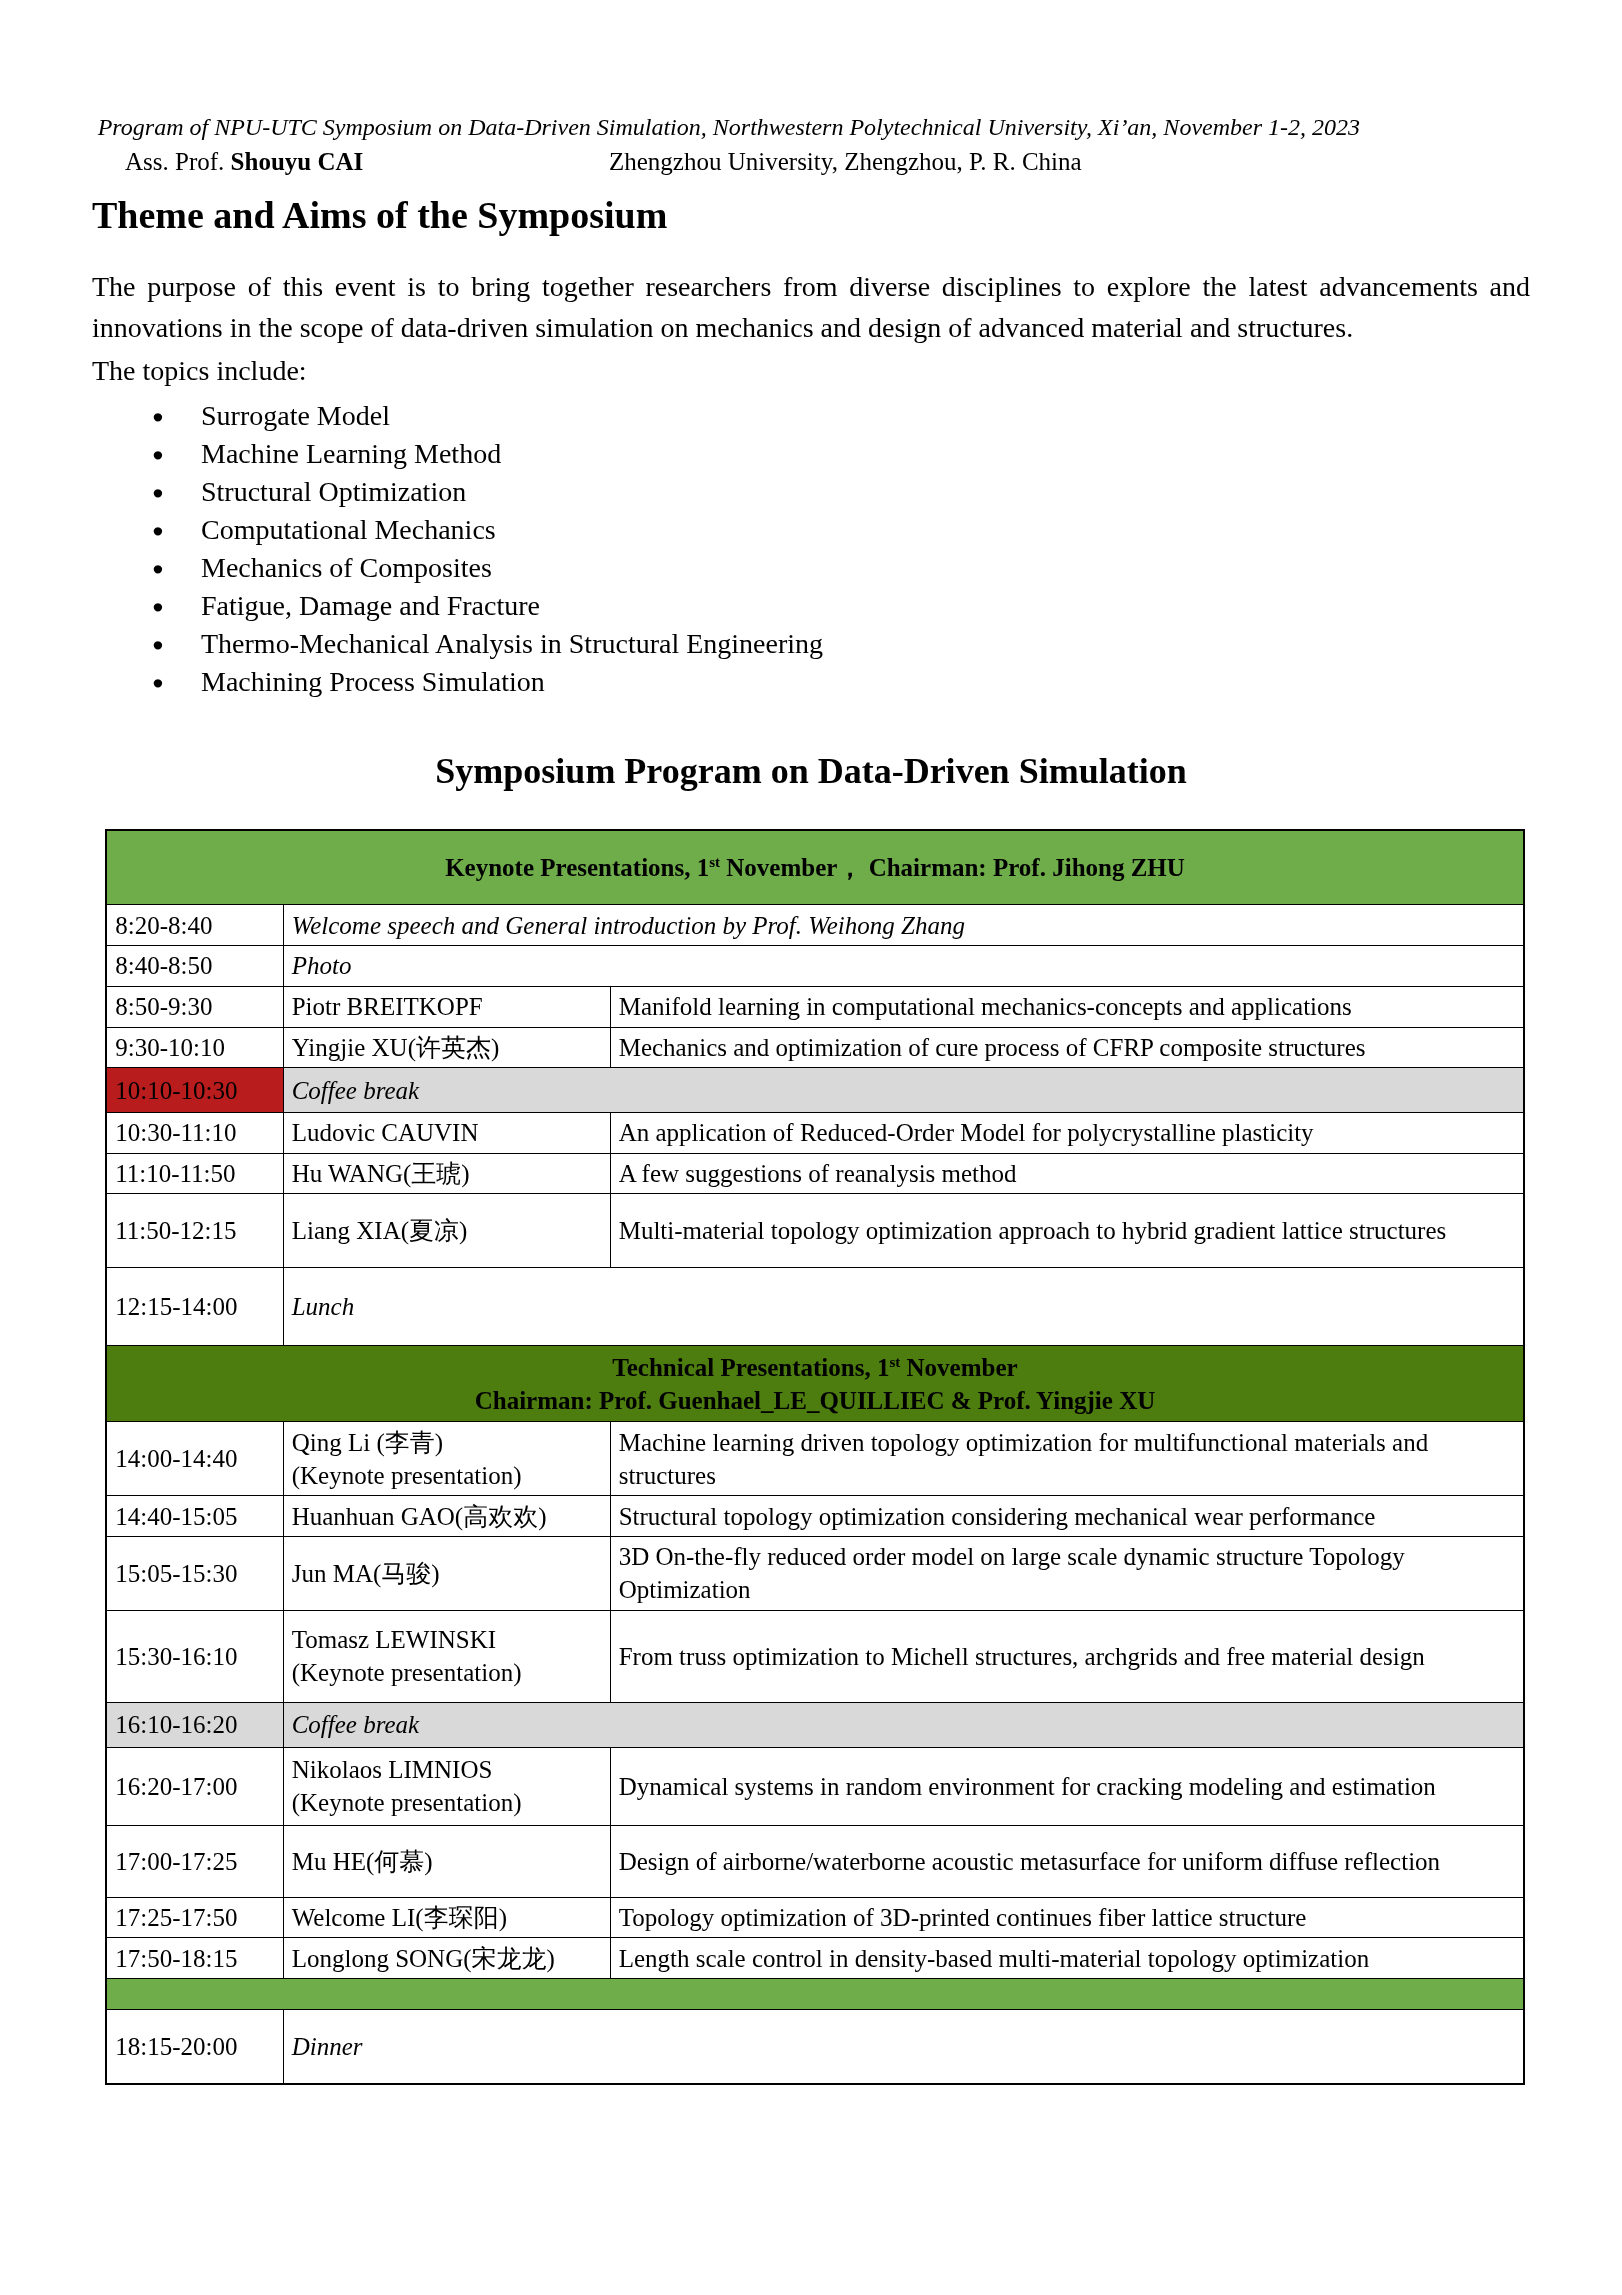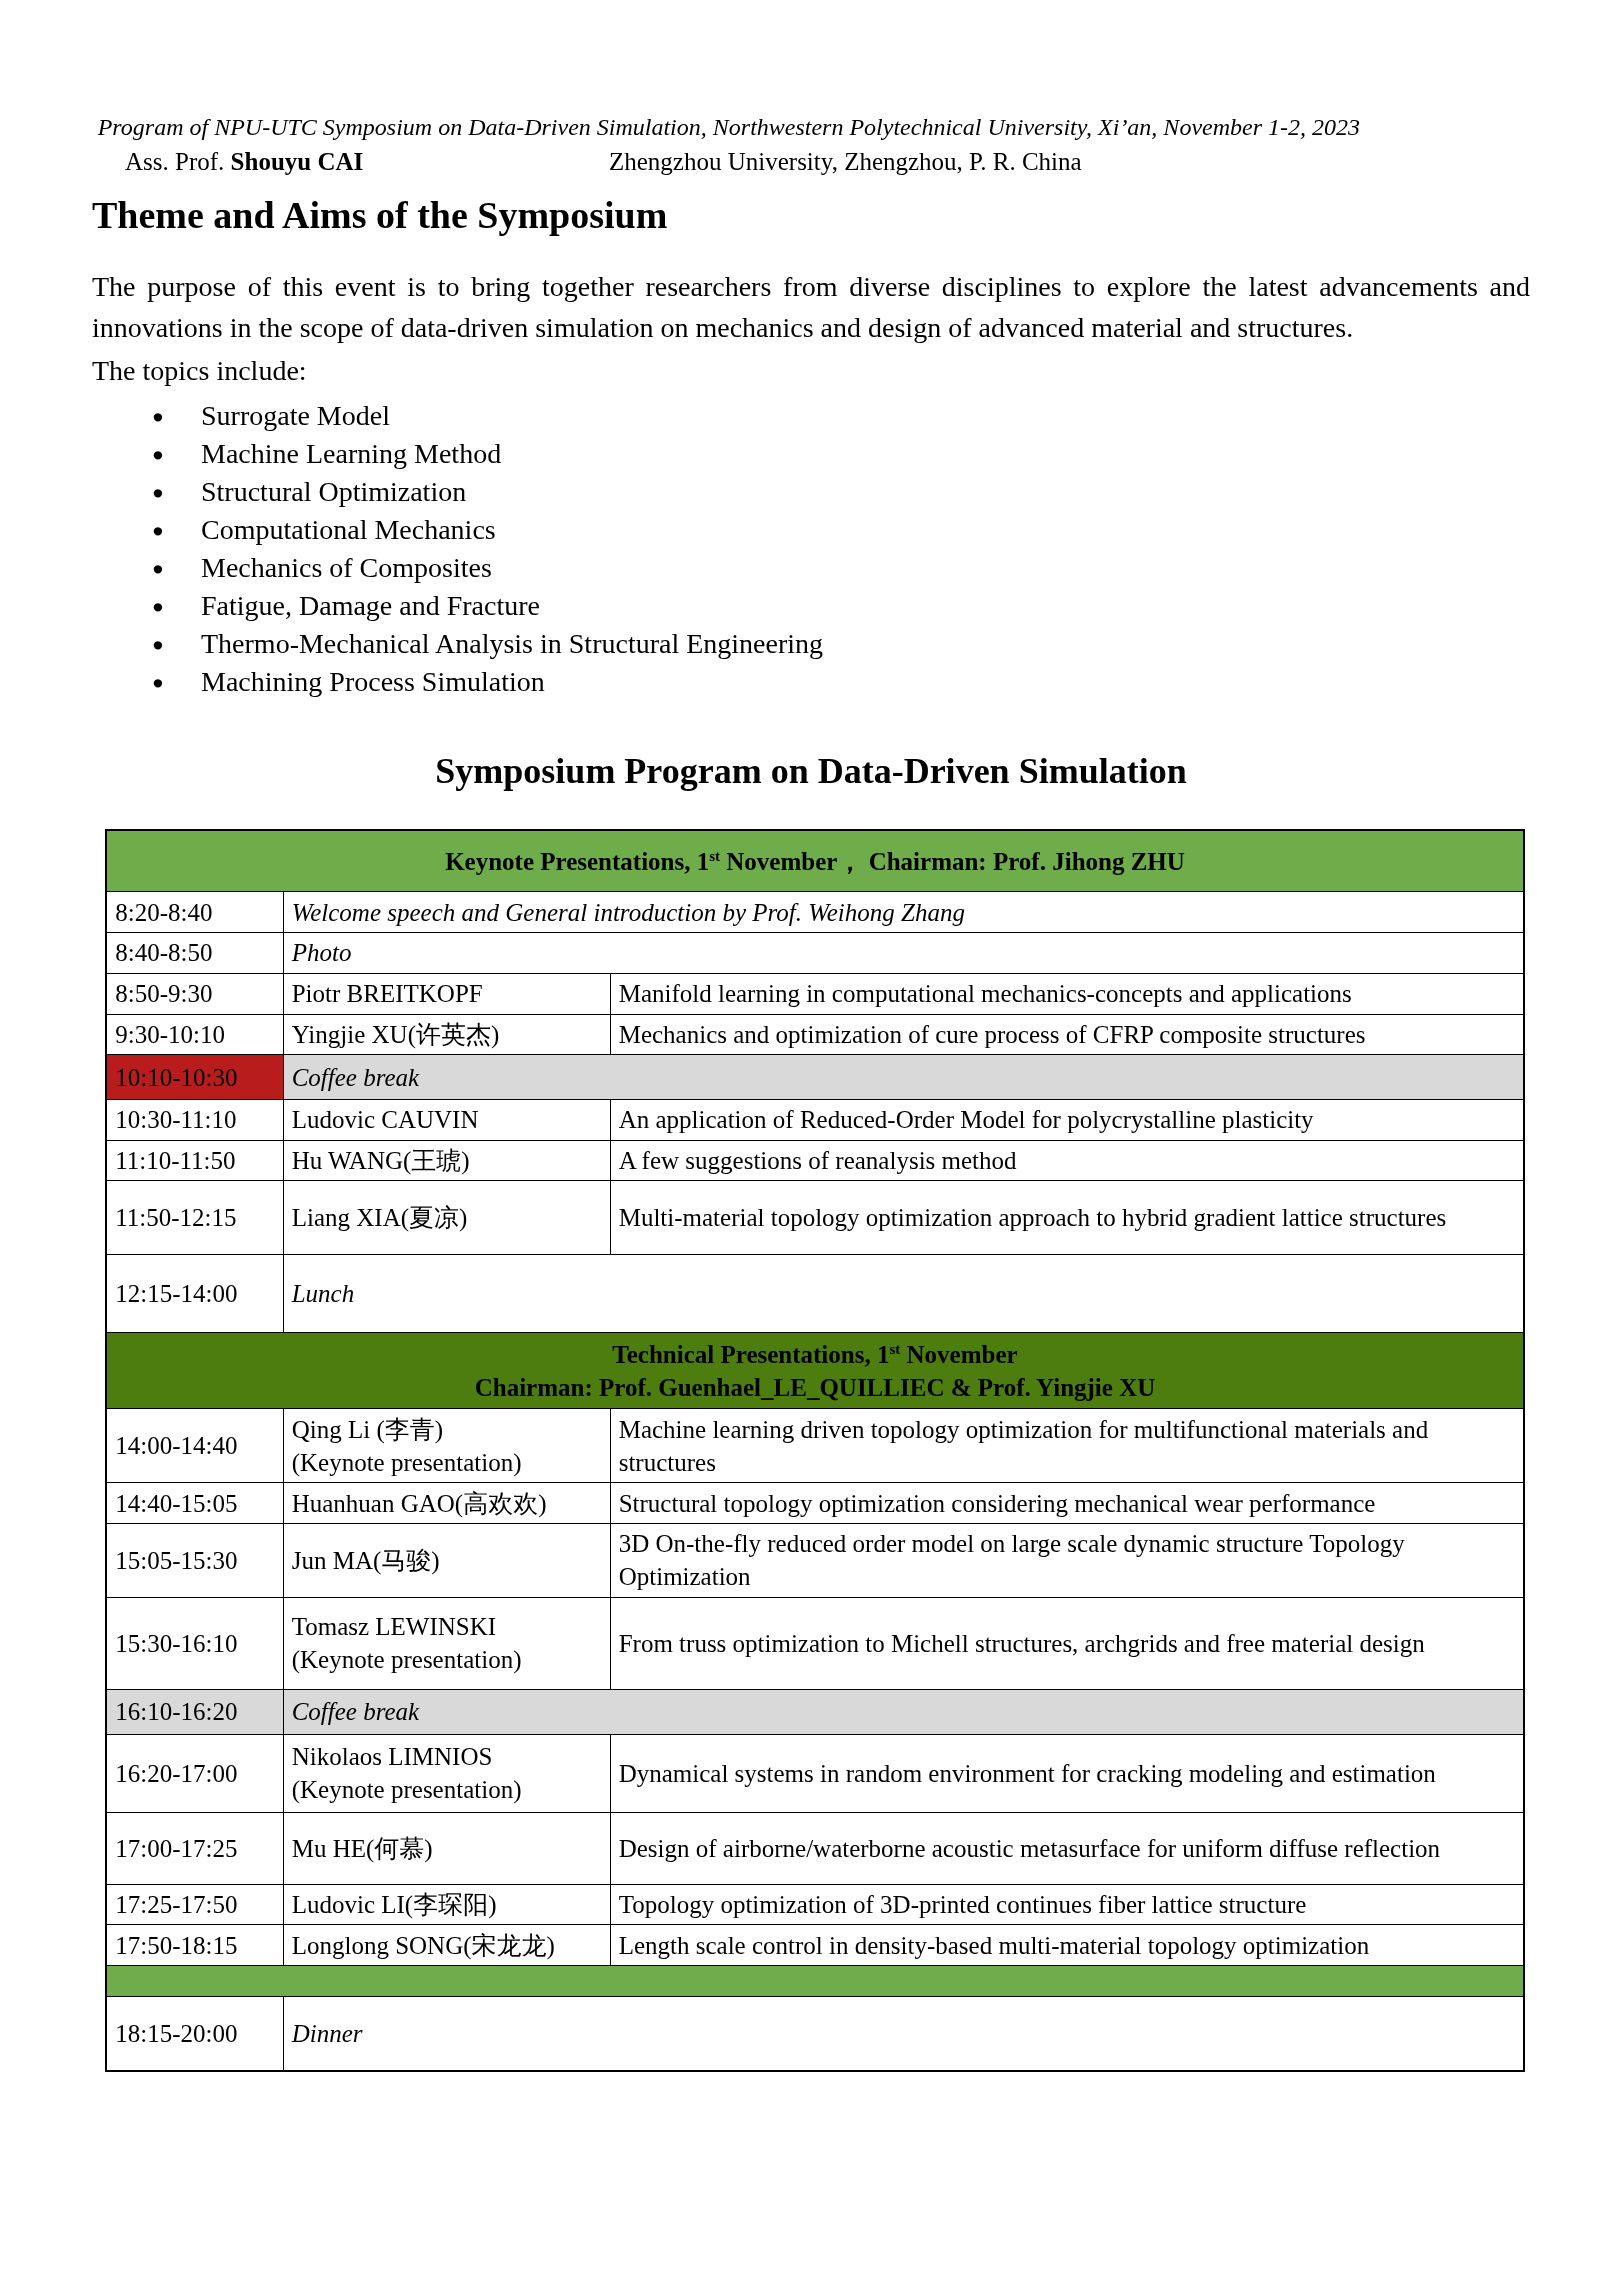--- a/index.html
+++ b/index.html
@@ -93,21 +93,21 @@
 
   <h2 class="program-title">Symposium Program on Data-Driven Simulation</h2>
 
   <table class="program">
     <colgroup>
       <col class="c-time">
         <col class="c-name">
         <col class="c-title">
     </colgroup>
     <tbody id="program-body">
-        <tr style="height: 62px;">
+        <tr style="height: 75px;">
           <td colspan="3" class="session" style="background: rgb(111, 172, 74);"><span>Keynote Presentations, 1</span><sup class="ord">st</sup><span> November， Chairman: Prof. Jihong ZHU</span></td>
         </tr>
         <tr style="height: 38px;">
           <td class="time-cell">8:20-8:40</td>
           <td colspan="2" class="merged-text">Welcome speech and General introduction by Prof. Weihong Zhang</td>
         </tr>
         <tr style="height: 38px;">
           <td class="time-cell">8:40-8:50</td>
           <td colspan="2" class="merged-text">Photo</td>
         </tr>
@@ -176,21 +176,21 @@
           <td class="speaker-cell">Nikolaos LIMNIOS<br>(Keynote presentation)</td>
           <td class="title-cell">Dynamical systems in random environment for cracking modeling and estimation</td>
         </tr>
         <tr style="height: 72px;">
           <td class="time-cell">17:00-17:25</td>
           <td class="speaker-cell">Mu HE(何慕)</td>
           <td class="title-cell">Design of airborne/waterborne acoustic metasurface for uniform diffuse reflection</td>
         </tr>
         <tr style="height: 38px;">
           <td class="time-cell">17:25-17:50</td>
-          <td class="speaker-cell">Ludovic LI(李琛阳)</td>
+          <td class="speaker-cell">Welcome LI(李琛阳)</td>
           <td class="title-cell">Topology optimization of 3D-printed continues fiber lattice structure</td>
         </tr>
         <tr style="height: 41px;">
           <td class="time-cell">17:50-18:15</td>
           <td class="speaker-cell">Longlong SONG(宋龙龙)</td>
           <td class="title-cell">Length scale control in density-based multi-material topology optimization</td>
         </tr>
         <tr style="height: 31px;">
           <td colspan="3" class="band" style="background: rgb(111, 172, 74);"></td>
         </tr>

